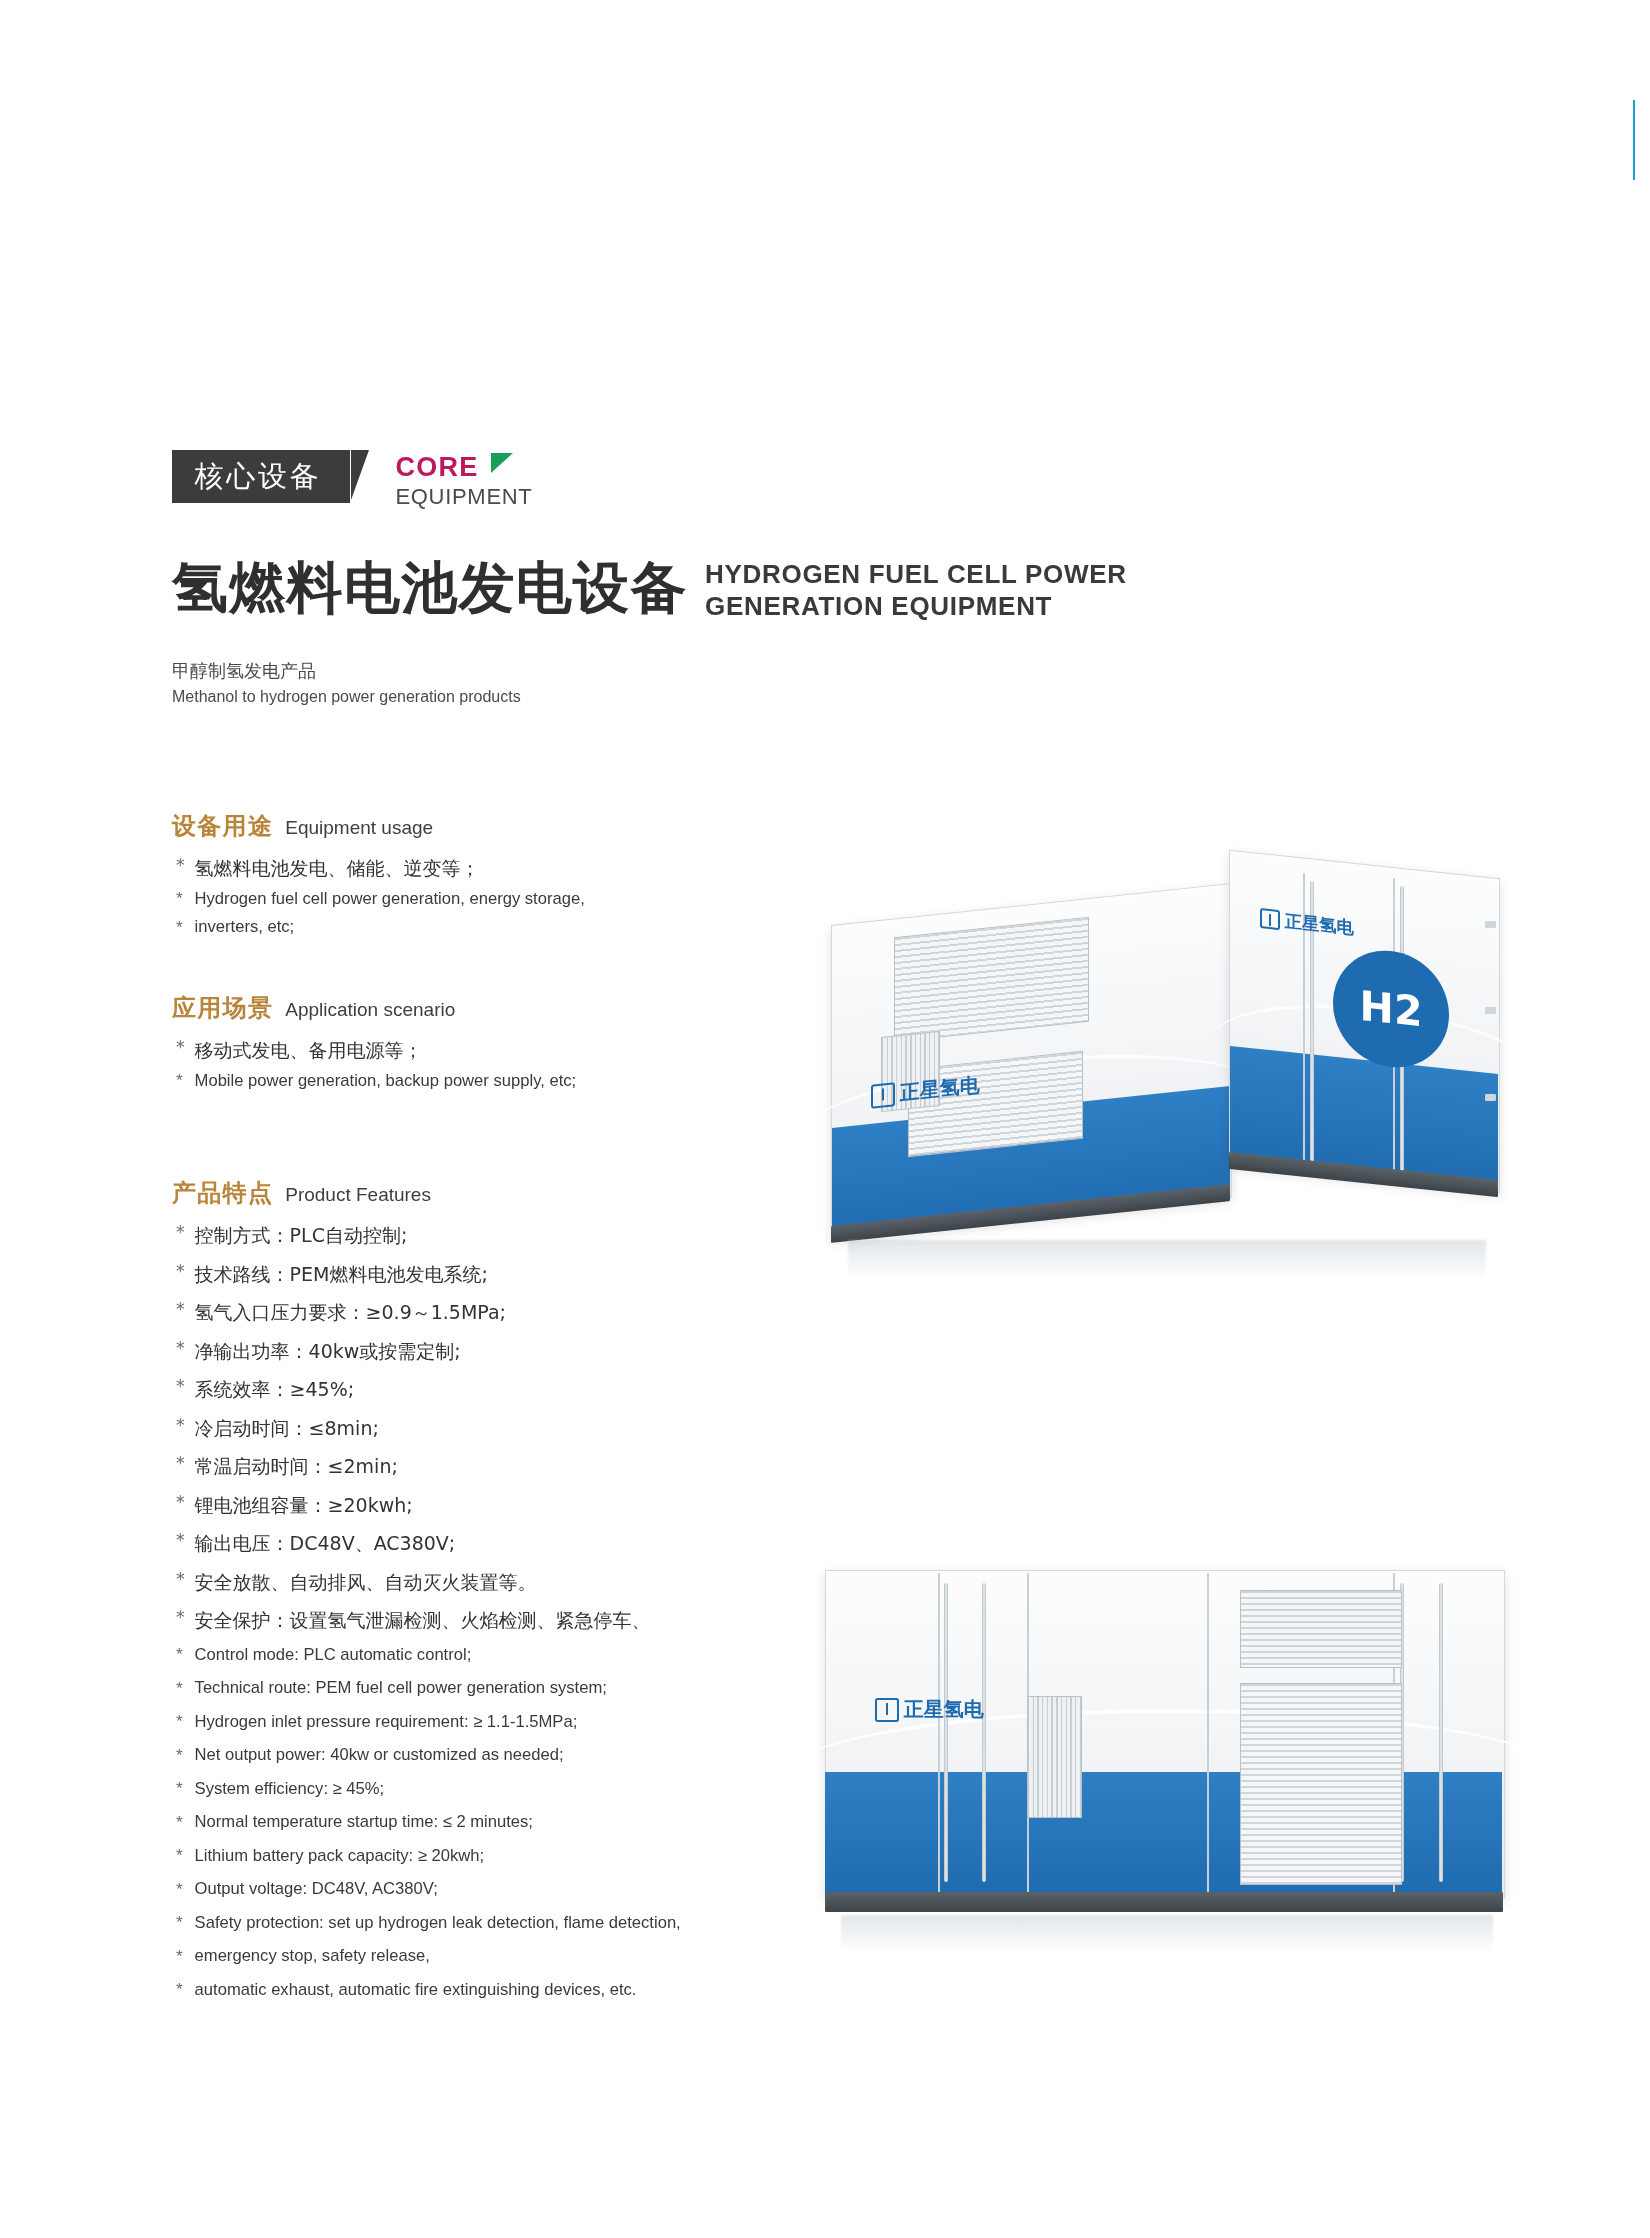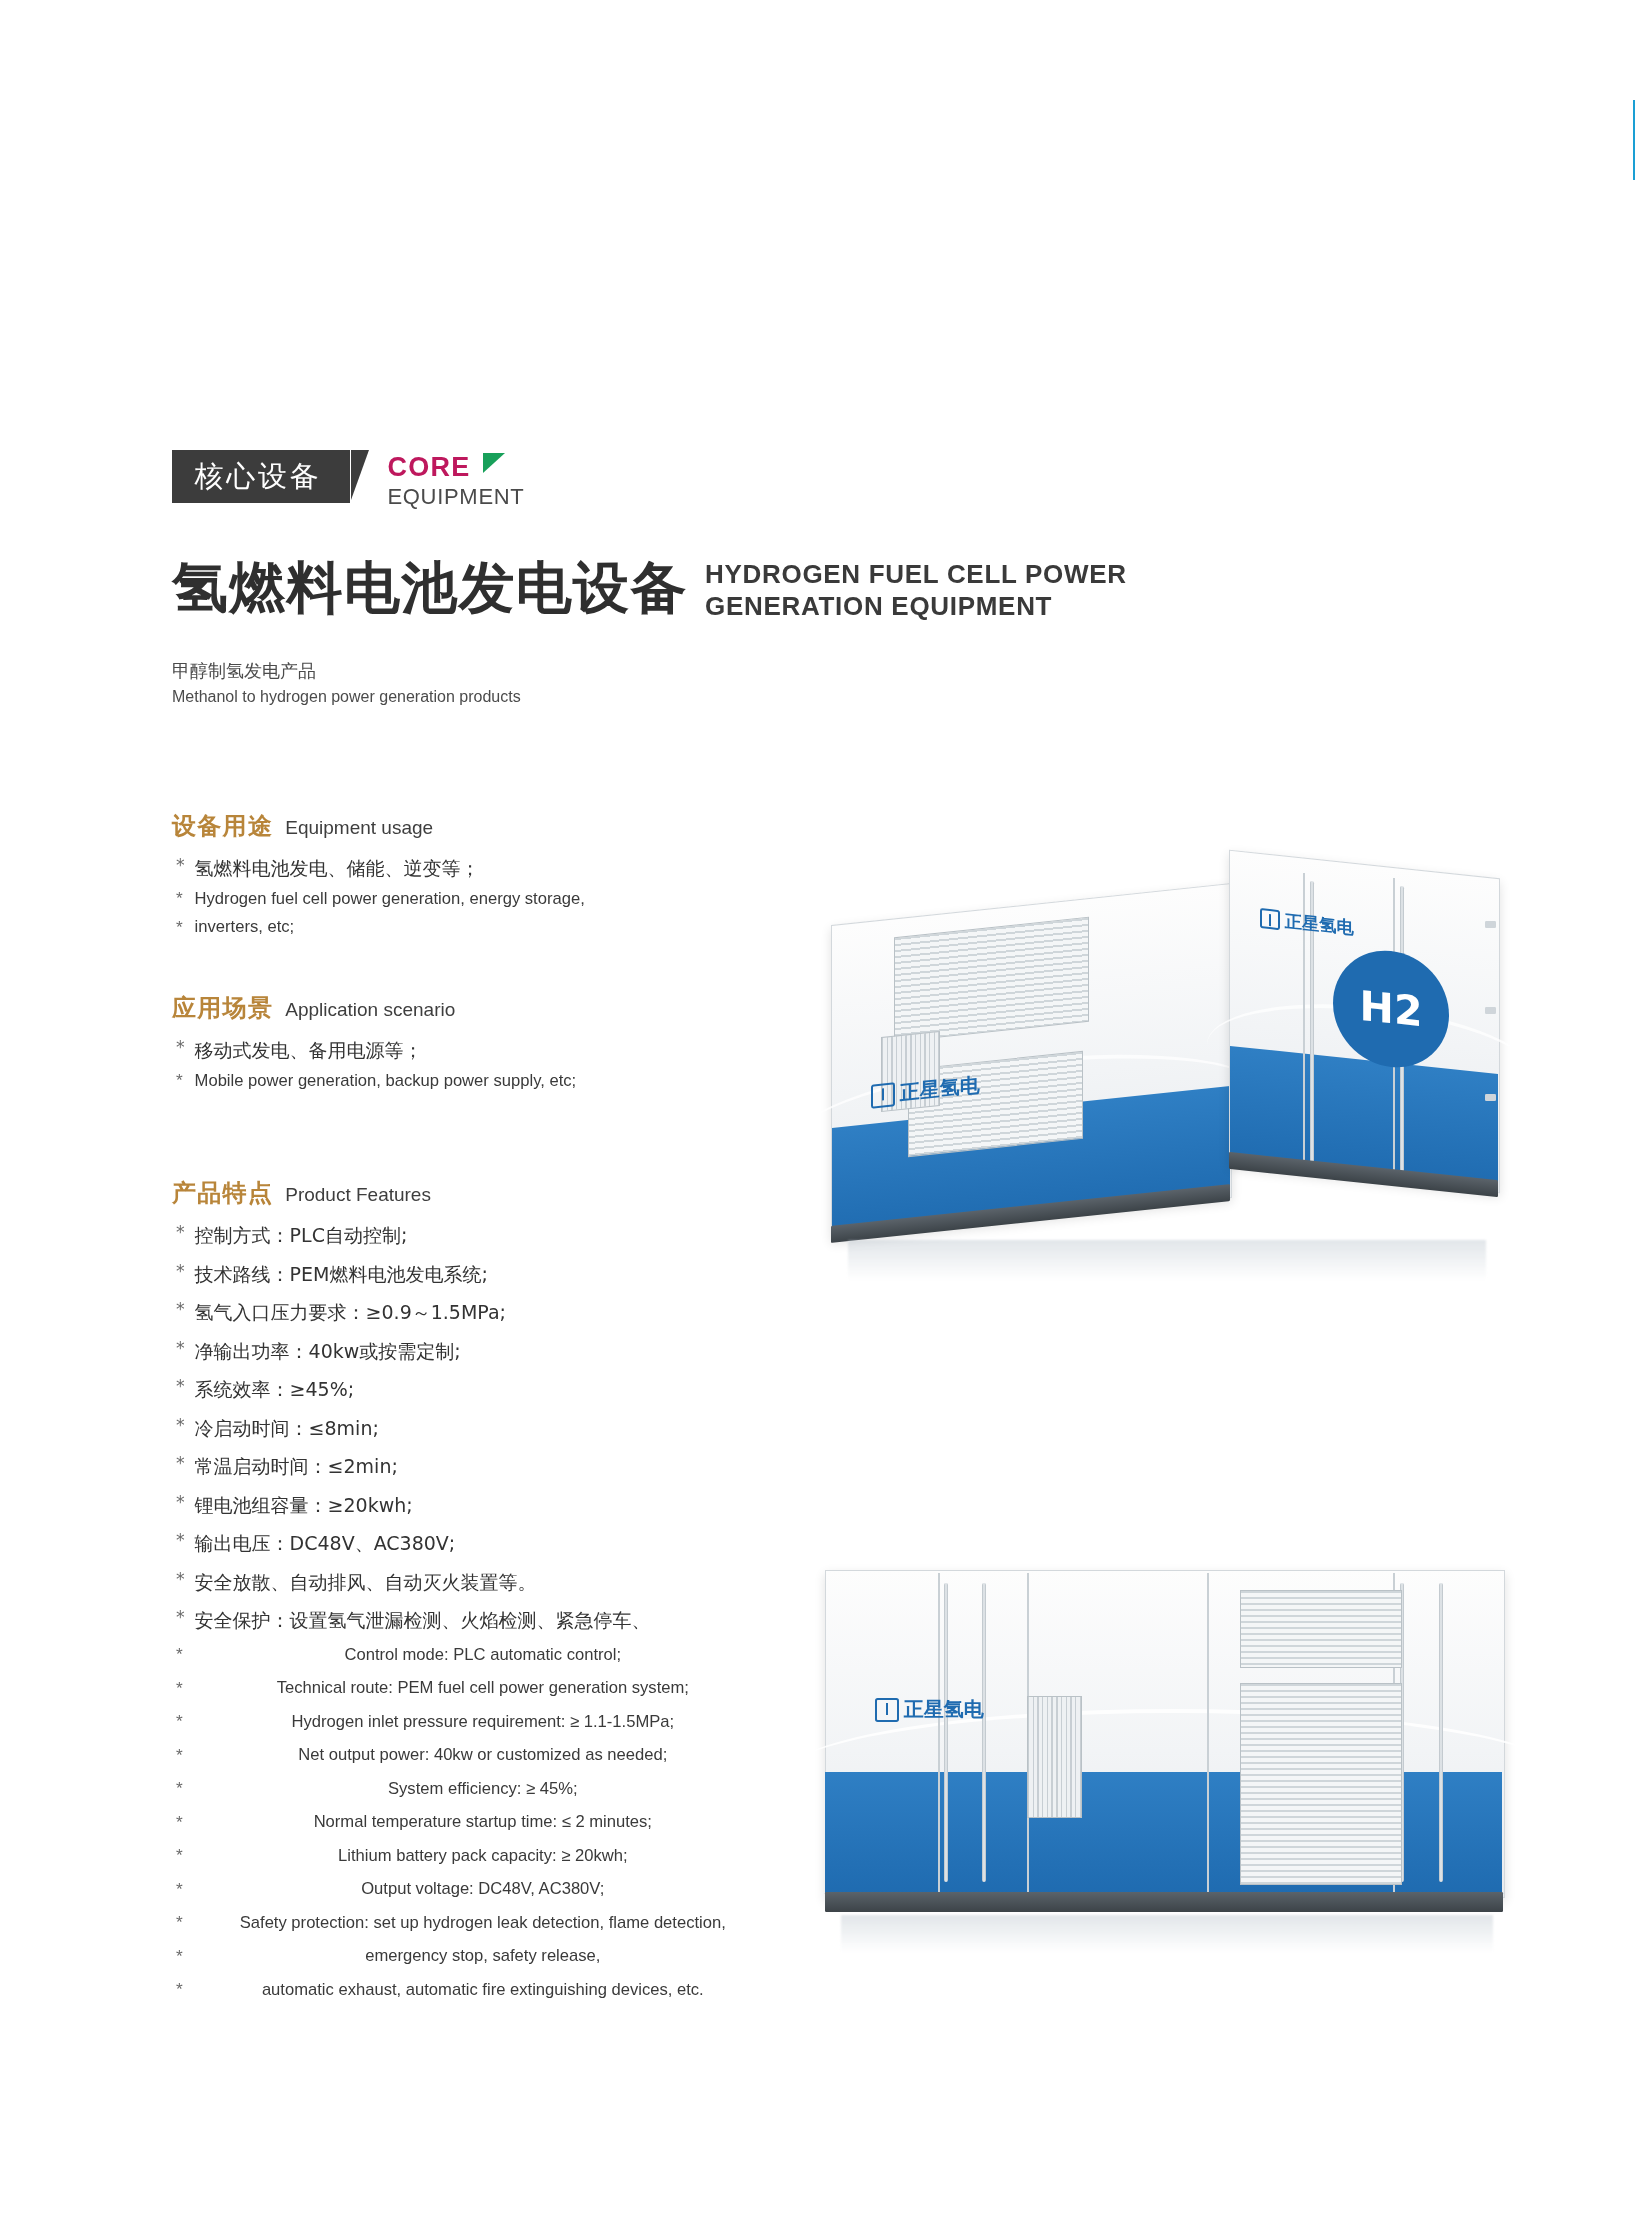--- a/index.html
+++ b/index.html
@@ -26,20 +26,21 @@
     background: #1a9fd4;
   }
 
   
   .core-tag {
     position: absolute;
     left: 172px;
     top: 450px;
     display: flex;
     align-items: flex-start;
+    gap: 8px;
   }
   .tag-black {
     position: relative;
     background: #3c3c3c;
     color: #ffffff;
     font-size: 29px;
     letter-spacing: 2.7px;
     padding: 10.6px 29px 10.6px 22.6px;
     font-family: "DejaVu Sans", "Liberation Sans", sans-serif;
     line-height: 1.1;
@@ -180,21 +181,21 @@
     color: #3a3a3a;
   }
   li.nomark::before { content: ""; }
 
   .usage { top: 810px; }
   .scenario { top: 992px; }
   .features { top: 1177px; }
   .features-en { top: 1643px; }
 
   .features ul.bullets li { margin-bottom: 10px; }
-  .features-en ul.bullets li { margin-bottom: 8.6px; text-align: center; }
+  .features-en ul.bullets li { margin-bottom: 8.6px; }
 
   
   .product-img {
     position: absolute;
     border-radius: 1.3px;
   }
   .img-top {
     left: 808px;
     top: 841px;
     width: 725px;

